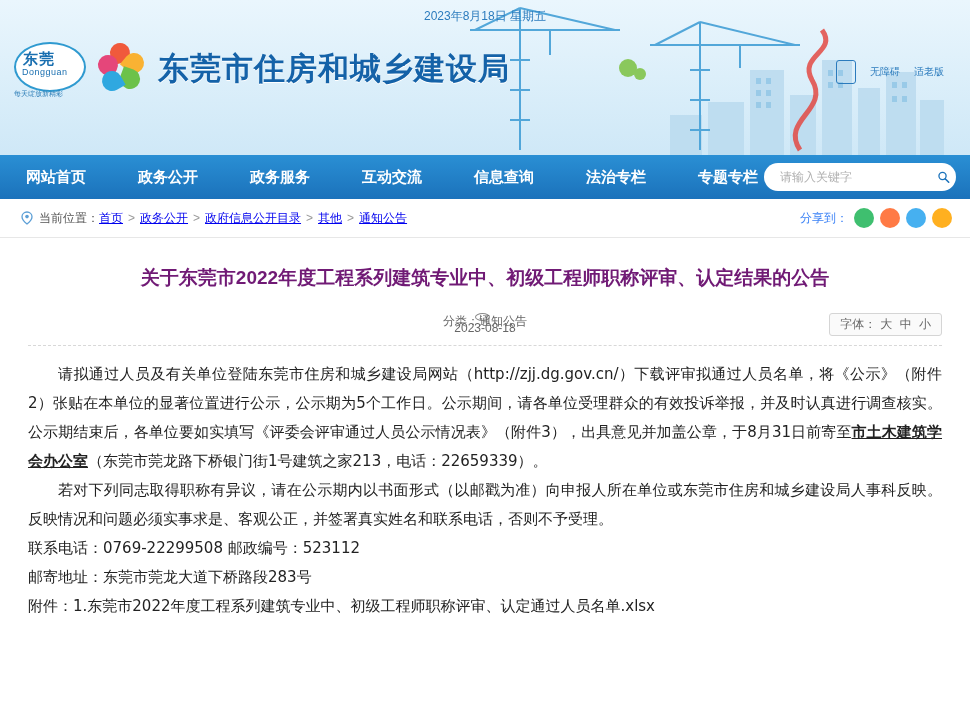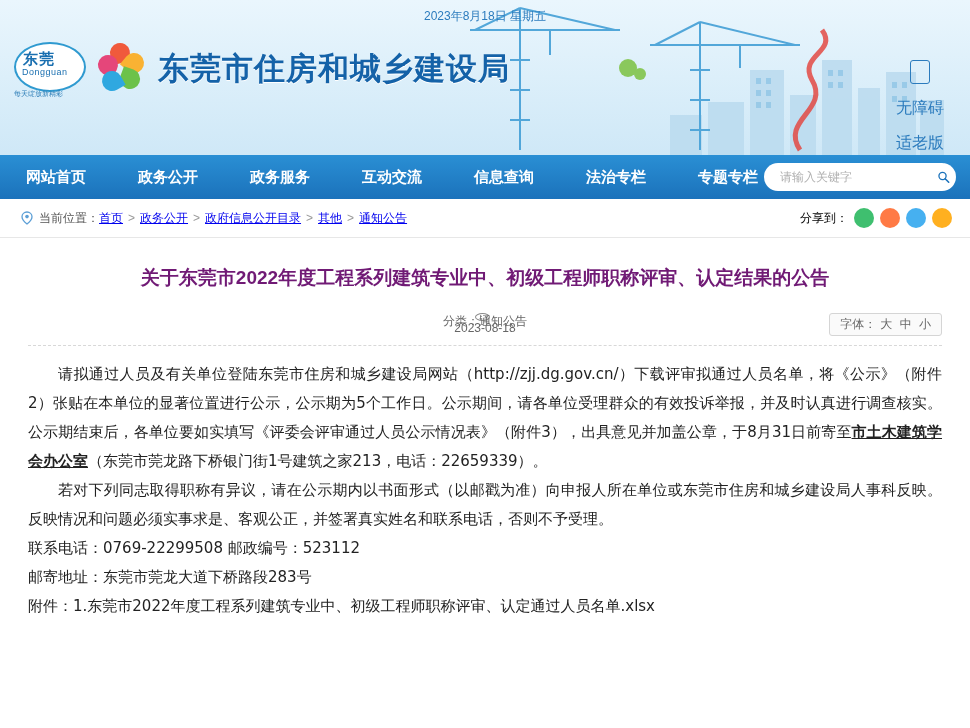--- a/index.html
+++ b/index.html
@@ -113,24 +113,23 @@
     white-space: nowrap;
     text-shadow: 0 1px 0 #fff;
   }
   .header-tools {
     position: absolute;
     right: 26px;
     top: 60px;
     display: flex;
     align-items: center;
     gap: 14px;
-    font-size: 16px;
+    font-size: 10px;
     color: #2b7bbd;
     z-index: 6;
-    flex-direction: column;
   }
   .tool-icon {
     width: 18px; height: 22px;
     border: 1.5px solid #2b7bbd;
     border-radius: 3px;
     display: inline-block;
   }
 
   
   .nav {
@@ -193,21 +192,21 @@
   }
   .crumb-sep { margin: 0 5px; color: #999; }
   .share {
     position: absolute;
     right: 18px;
     top: 9px;
     display: flex;
     align-items: center;
     gap: 6px;
     font-size: 12px;
-    color: #000000;
+    color: #3b82f6;
   }
   .share-dot {
     width: 20px; height: 20px;
     border-radius: 50%;
     display: inline-block;
     position: relative;
   }
 
   
   .article {

